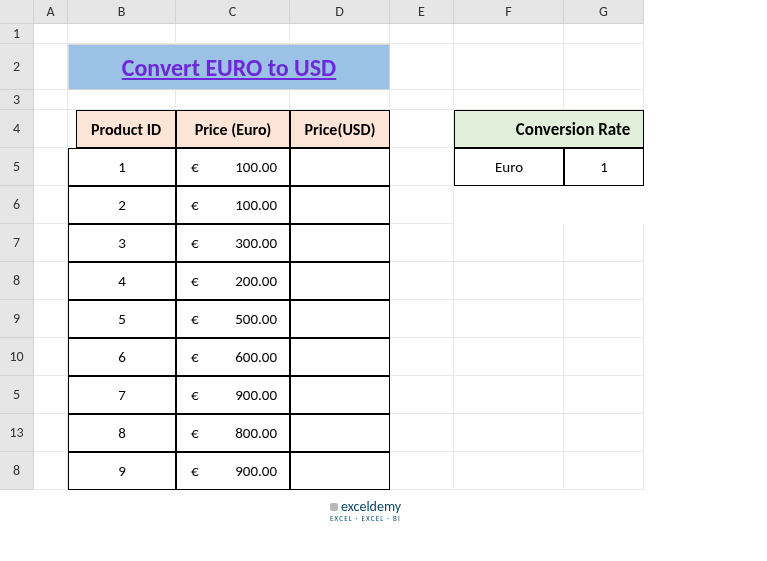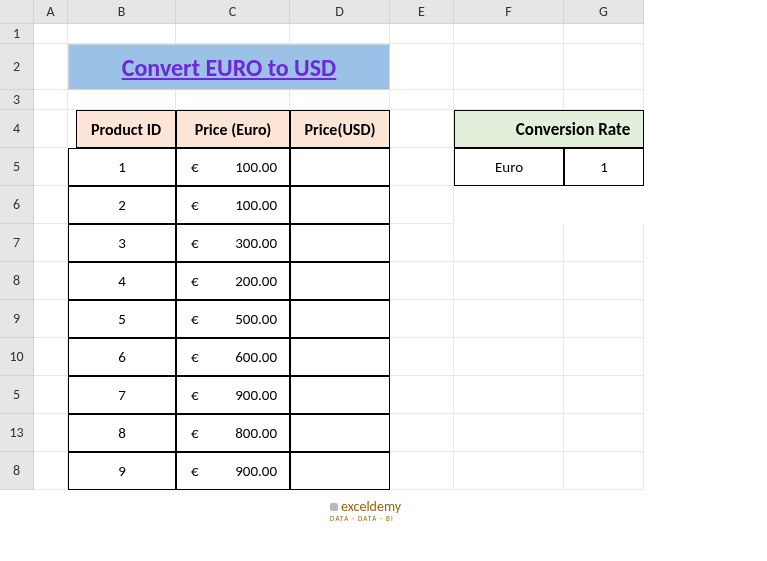--- a/index.html
+++ b/index.html
@@ -95,21 +95,21 @@
   }
   .conv-cell {
     border: 1px solid #000 !important;
     justify-content: center;
     font-size: 15px;
   }
   .watermark {
     position: absolute;
     left: 330px;
     top: 500px;
-    color: #a16207;
+    color: #0c4a6e;
     font-size: 14px;
     line-height: 1.05;
     pointer-events: none;
   }
   .watermark .small {
     font-size: 7px;
     letter-spacing: 1.2px;
   }
   .watermark .dot {
     display: inline-block;
@@ -276,14 +276,14 @@
   <div class="cell tbl-cell" style="grid-column:3;grid-row:14;">9</div>
   <div class="cell price-cell" style="grid-column:4;grid-row:14;">
       <span>€</span>
       <span>900.00</span>
     </div>
   <div class="cell empty-bordered" style="grid-column:5;grid-row:14;"></div>
 </div>
 
 <div class="watermark">
   <span class="dot"></span><span>exceldemy</span>
-  <div class="small">DATA · DATA · BI</div>
+  <div class="small">EXCEL · EXCEL · BI</div>
 </div>
 
 </body></html>

